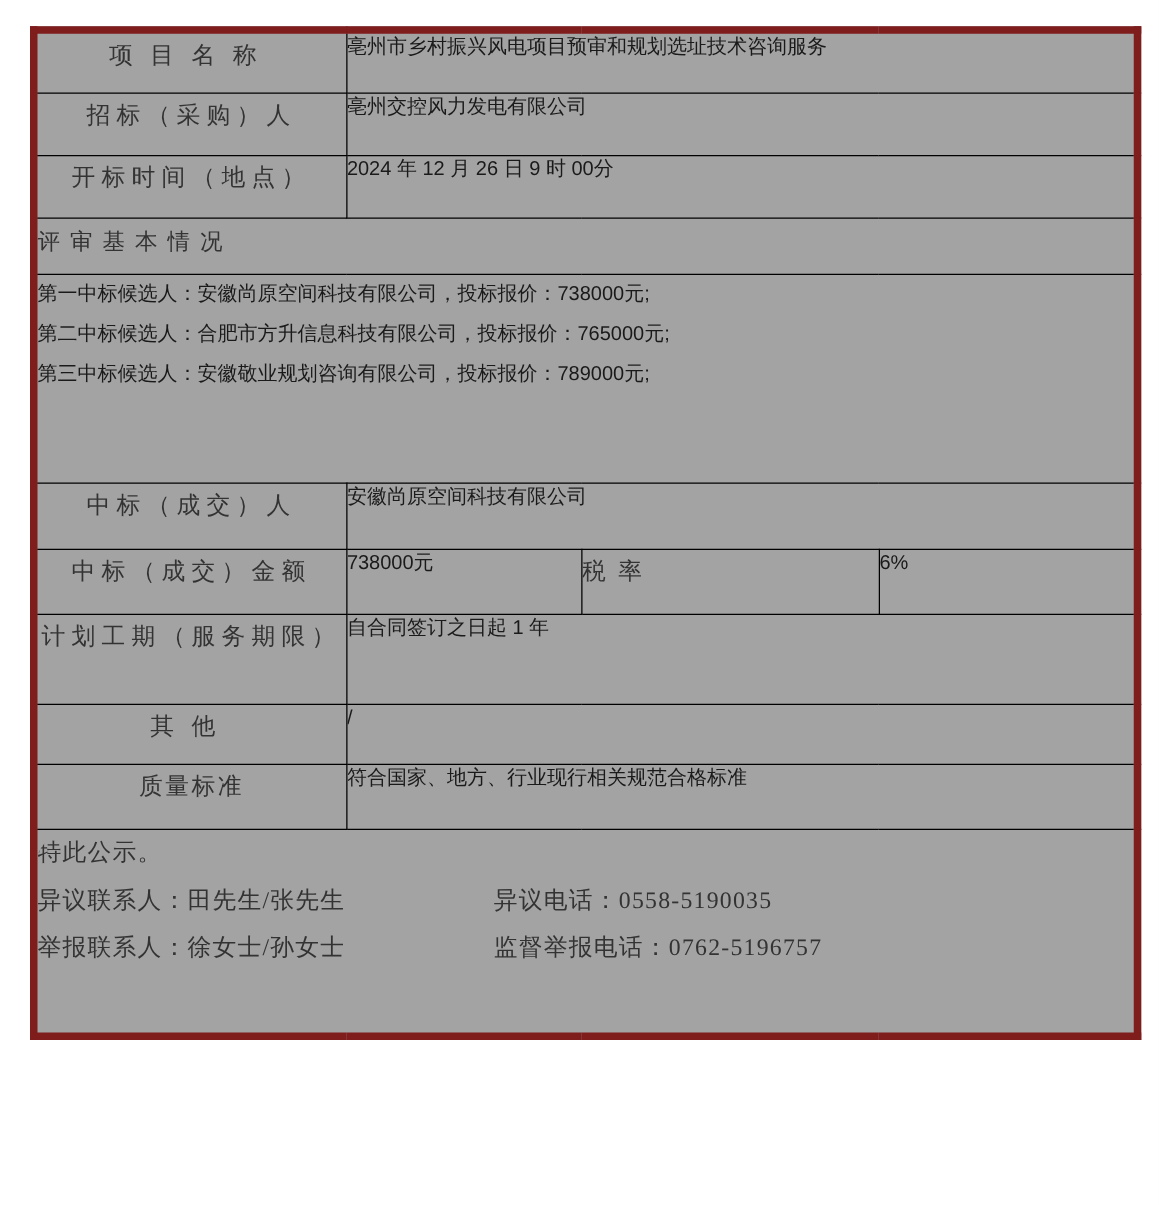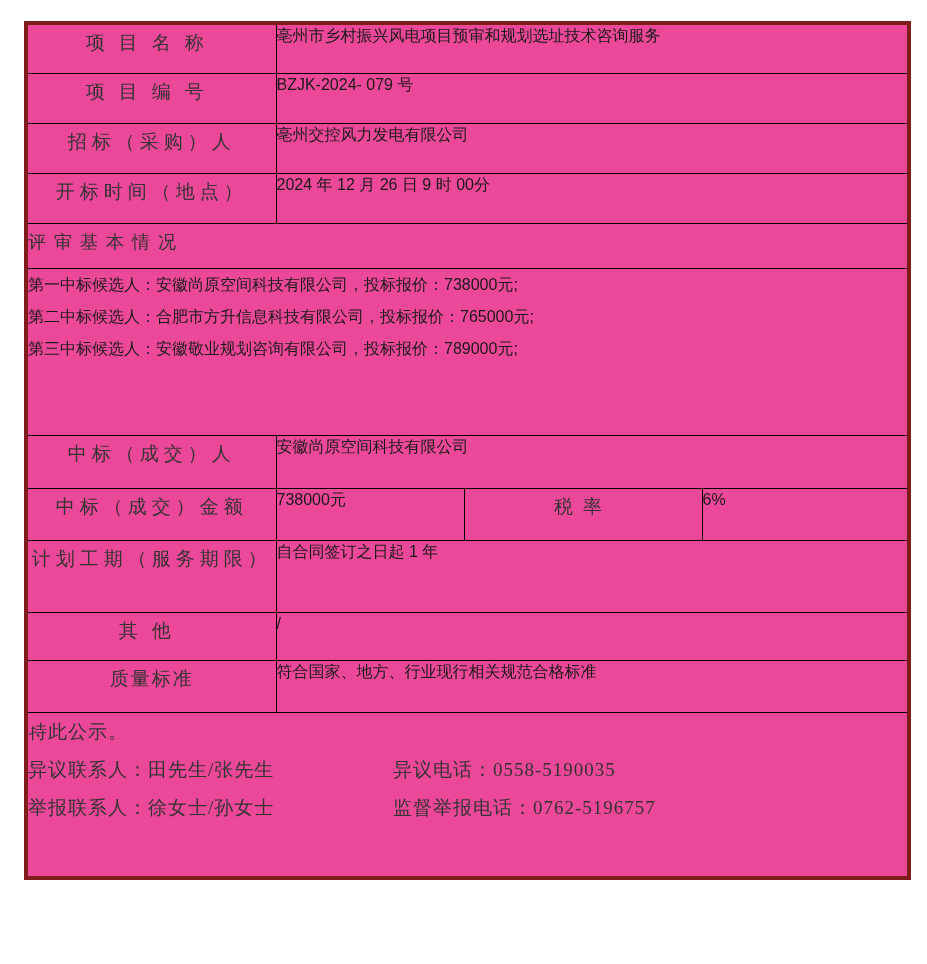--- a/index.html
+++ b/index.html
@@ -17,22 +17,22 @@
     background: #ffffff;
     overflow: hidden;
   }
   table.doc {
     position: absolute;
     left: 24px;
     top: 21px;
     width: 883px;
     border-collapse: collapse;
     table-layout: fixed;
-    background: #ec4899;
-    border: 4px solid #7f1d1d;
+    background: #a3a3a3;
+    border: 6px solid #7f1d1d;
     padding-left: 10px;
   }
   table.doc td {
     border: 1px solid #000000;
     vertical-align: top;
     padding: 0;
     overflow: hidden;
   }
   
   td.label {
@@ -69,21 +69,20 @@
     font-family: "Liberation Sans", "DejaVu Sans", sans-serif;
     font-size: 16px;
     color: #1a1a1a;
     line-height: 32px;
     padding: 3px 8px 0 6px;
   }
   td.tax-label {
     font-family: "Liberation Serif", "DejaVu Serif", serif;
     font-size: 19px;
     color: #333333;
-    text-align: center;
     letter-spacing: 10px;
     line-height: 36px;
     padding-top: 1px;
   }
   td.footer-cell {
     font-family: "Liberation Serif", "DejaVu Serif", serif;
     font-size: 19px;
     color: #333333;
     line-height: 38px;
     padding: 4px 10px 0 9px;
@@ -106,24 +105,20 @@
       <col style="width:238px">
       <col style="width:207px">
     </colgroup>
 
     <tbody>
         <tr style="height:50px">
       <td class="label ls-wide">项目名称</td>
       <td class="value" colspan="3">亳州市乡村振兴风电项目预审和规划选址技术咨询服务</td>
     </tr>
 
-    <tr style="height:50px">
-      <td class="label ls-wide">项目编号</td>
-      <td class="value" colspan="3">BZJK-2024- 079 号</td>
-    </tr>
 
     <tr style="height:50px">
       <td class="label ls-mid">招标（采购）人</td>
       <td class="value" colspan="3">亳州交控风力发电有限公司</td>
     </tr>
 
     <tr style="height:50px">
       <td class="label ls-mid">开标时间（地点）</td>
       <td class="value" colspan="3">2024 年 12 月 26 日 9 时 00分</td>
     </tr>

